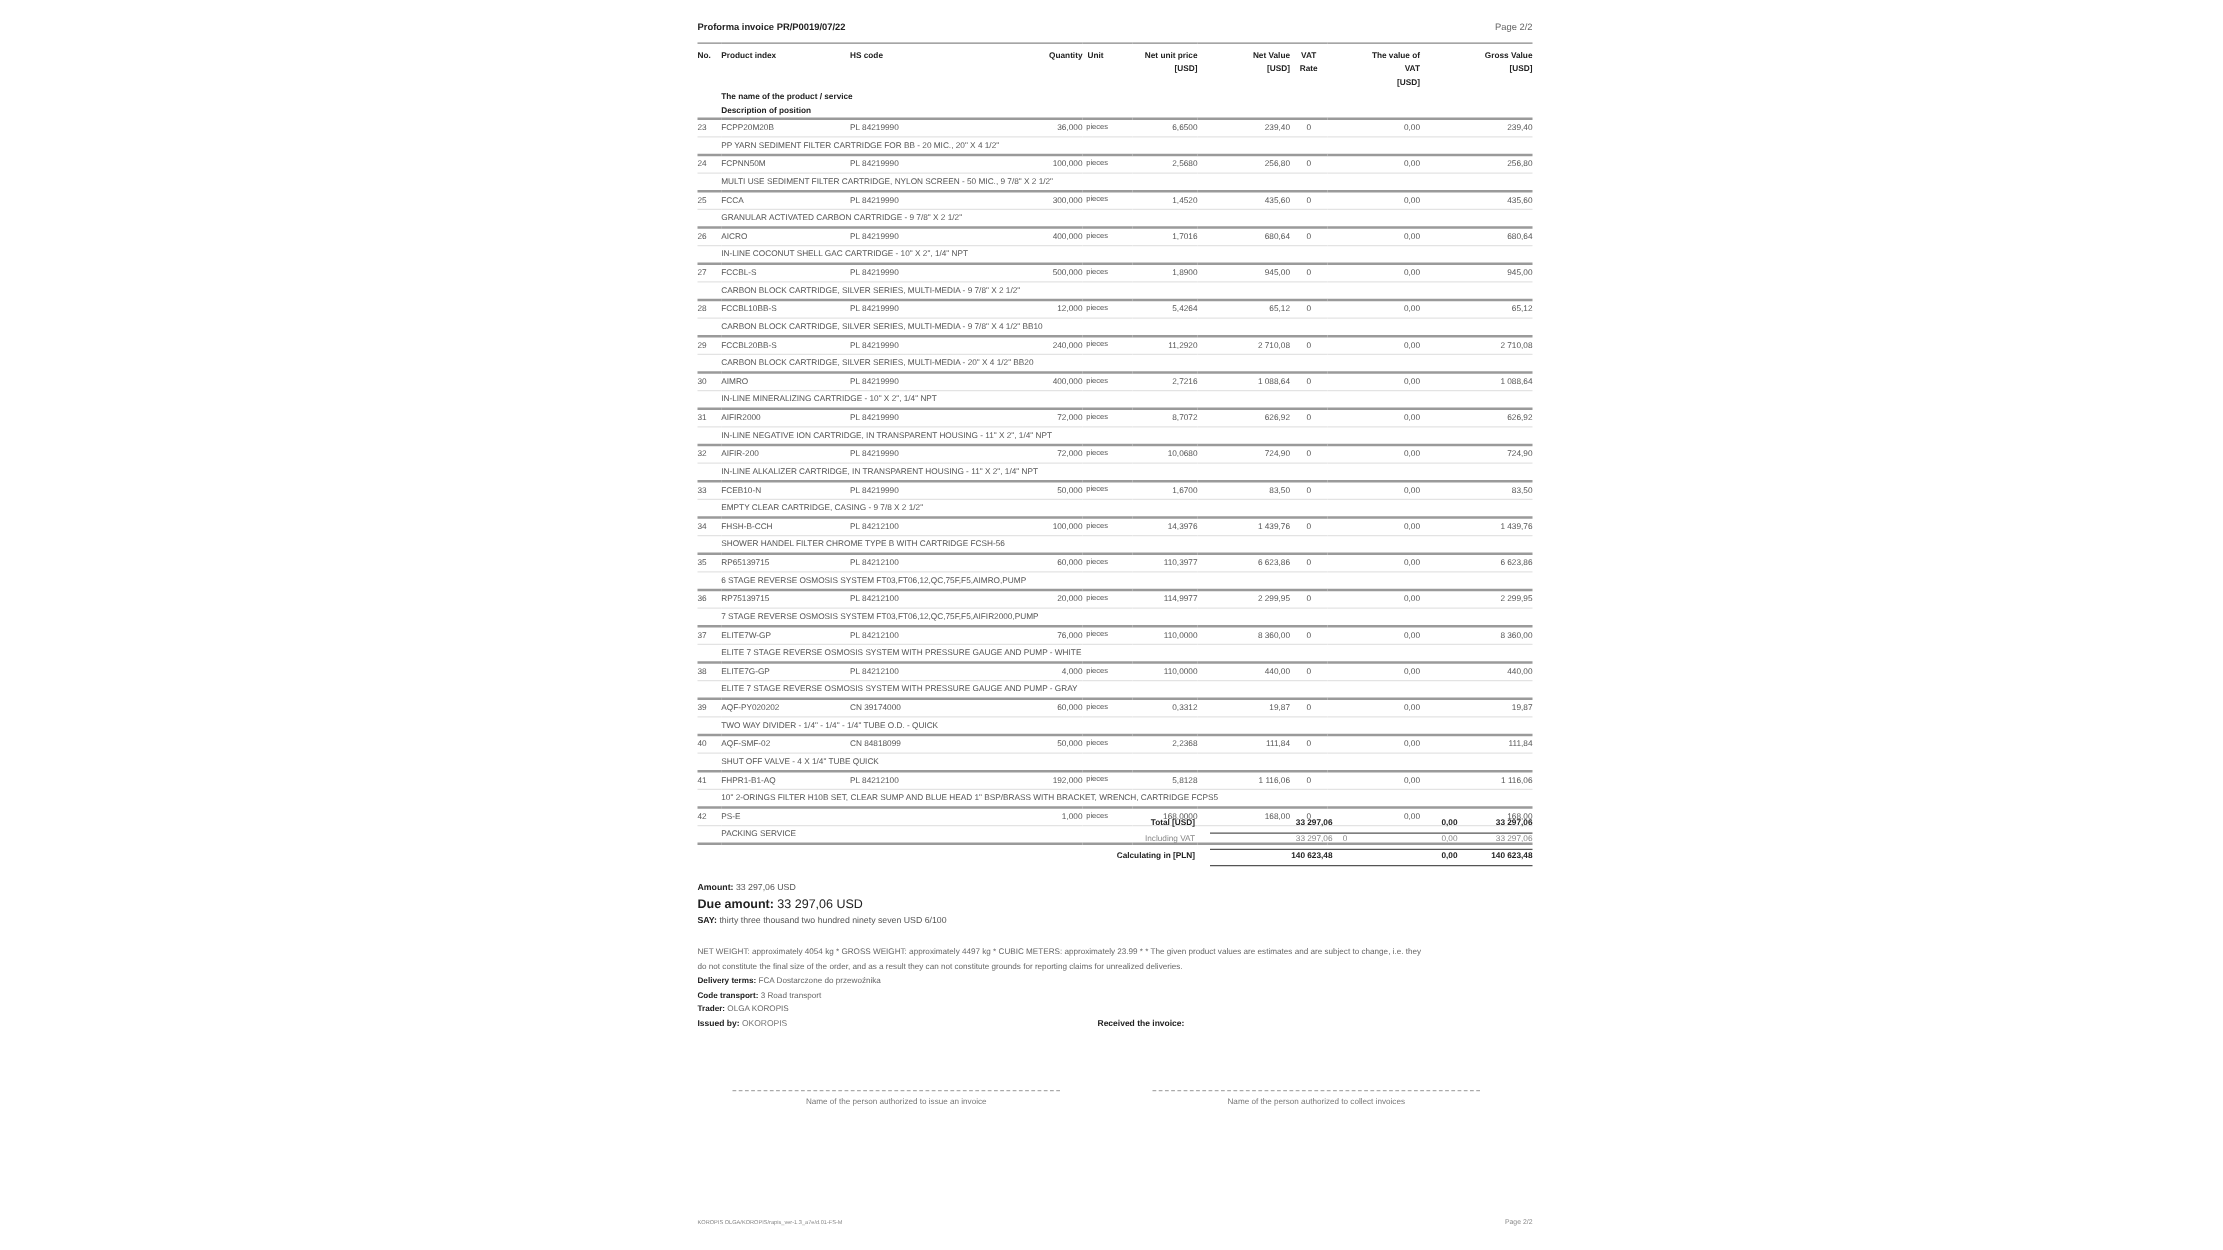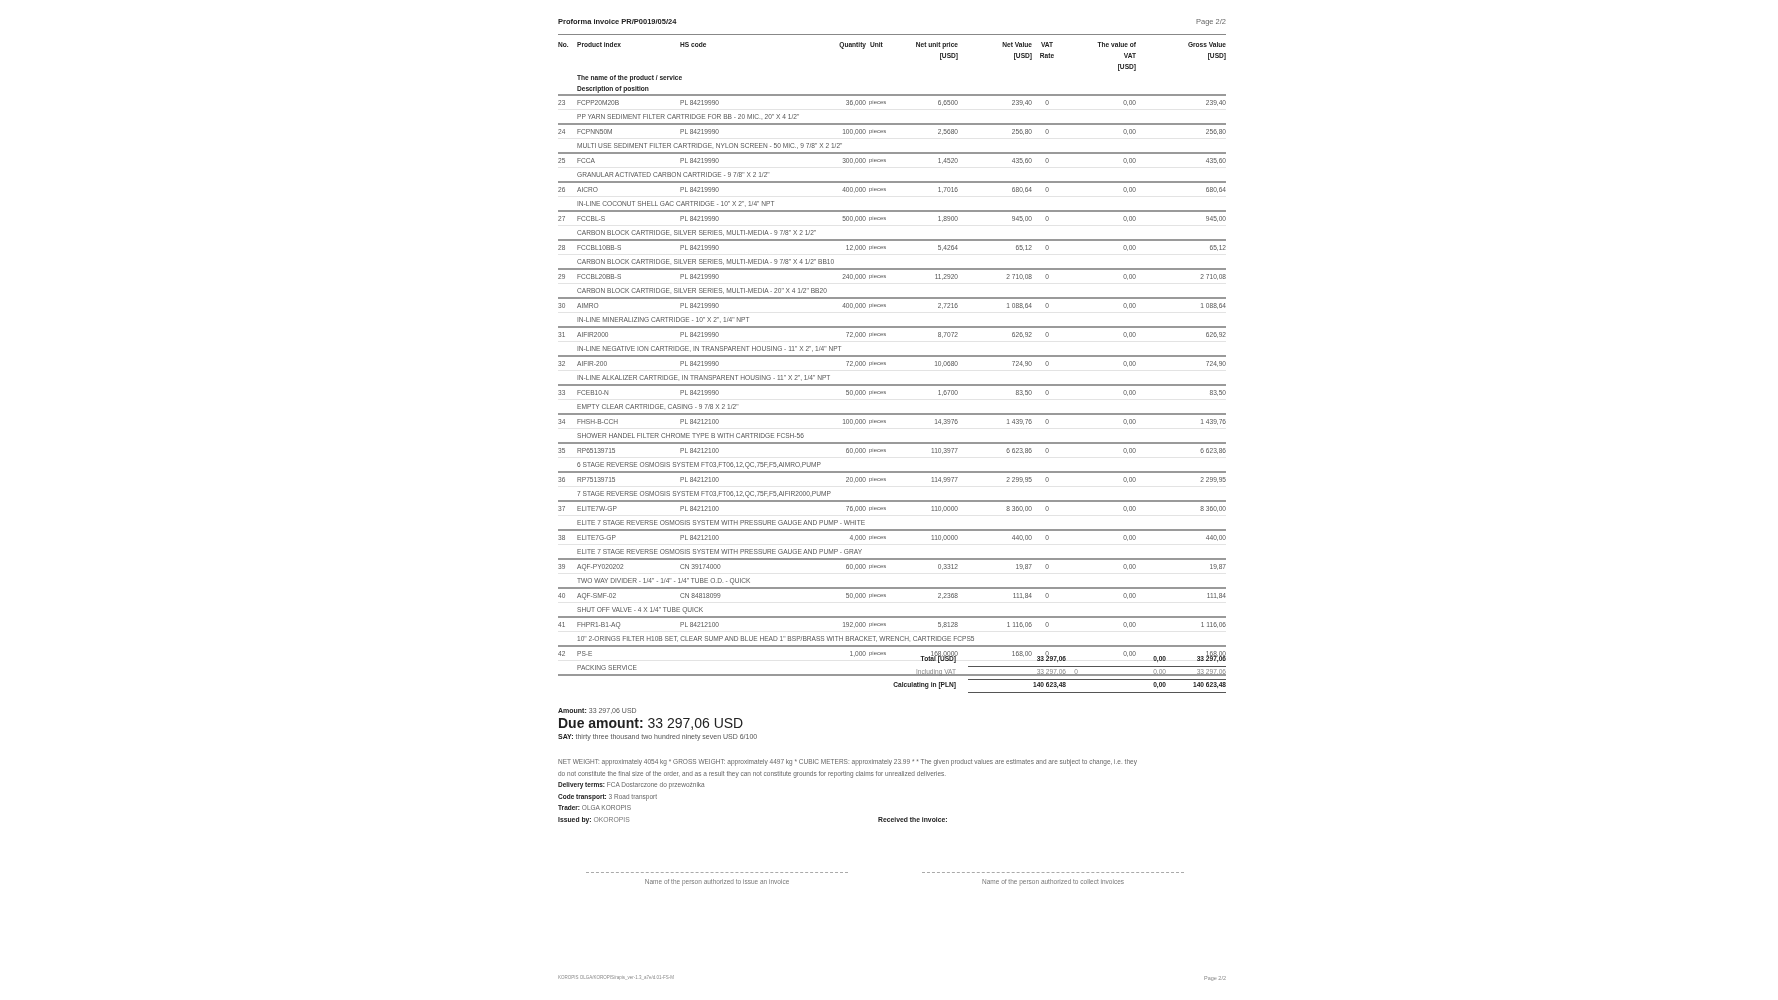--- a/index.html
+++ b/index.html
@@ -31,36 +31,36 @@
   .tnet { left: 400px; width: 108px; text-align: right; }
   .tvr { left: 508px; width: 20px; text-align: center; }
   .tvat { left: 528px; width: 80px; text-align: right; }
   .tgross { left: 608px; width: 60px; text-align: right; }
   .trow.bold span { font-weight: bold; color: #222; }
   .trow.light span { color: #888; }
   .tline { position: absolute; left: 410px; width: 258px; height: 0; border-top: 1px solid #555; }
 
   .amounts { position: absolute; left: 0; top: 704px; font-size: 7px; line-height: 13px; color: #555; }
   .amounts b { color: #222; }
-  .due { font-size: 14px; color: #222; }
+  .due { font-size: 10px; color: #222; }
   .notes { position: absolute; left: 0; top: 756px; width: 580px; font-size: 6.5px; line-height: 11.5px; color: #666; }
   .notes b { color: #222; }
   .issued { position: absolute; left: 0; top: 816px; font-size: 6.8px; color: #777; }
   .issued b { color: #222; }
   .received { position: absolute; left: 320px; top: 816px; font-size: 6.8px; font-weight: bold; color: #222; }
   .sigline { position: absolute; top: 872px; width: 262px; height: 0; border-top: 1.5px dashed #aaa; }
   .sigcap { position: absolute; top: 878px; width: 262px; text-align: center; font-size: 6.5px; color: #777; }
   .footer-left { position: absolute; left: 0; top: 975px; font-size: 4.5px; color: #888; }
   .footer-right { position: absolute; right: 0; top: 975px; font-size: 5.5px; color: #888; }
 </style>
 </head>
 <body>
 
 <div class="page">
-  <div class="hdr-title">Proforma invoice PR/P0019/05/24</div>
+  <div class="hdr-title">Proforma invoice PR/P0019/07/22</div>
   <div class="hdr-page">Page 2/2</div>
 
   <table class="items">
     <colgroup>
       <col style="width:19px">
         <col style="width:103px">
         <col style="width:140px">
       <col style="width:46px">
         <col style="width:40px">
         <col style="width:52px">

